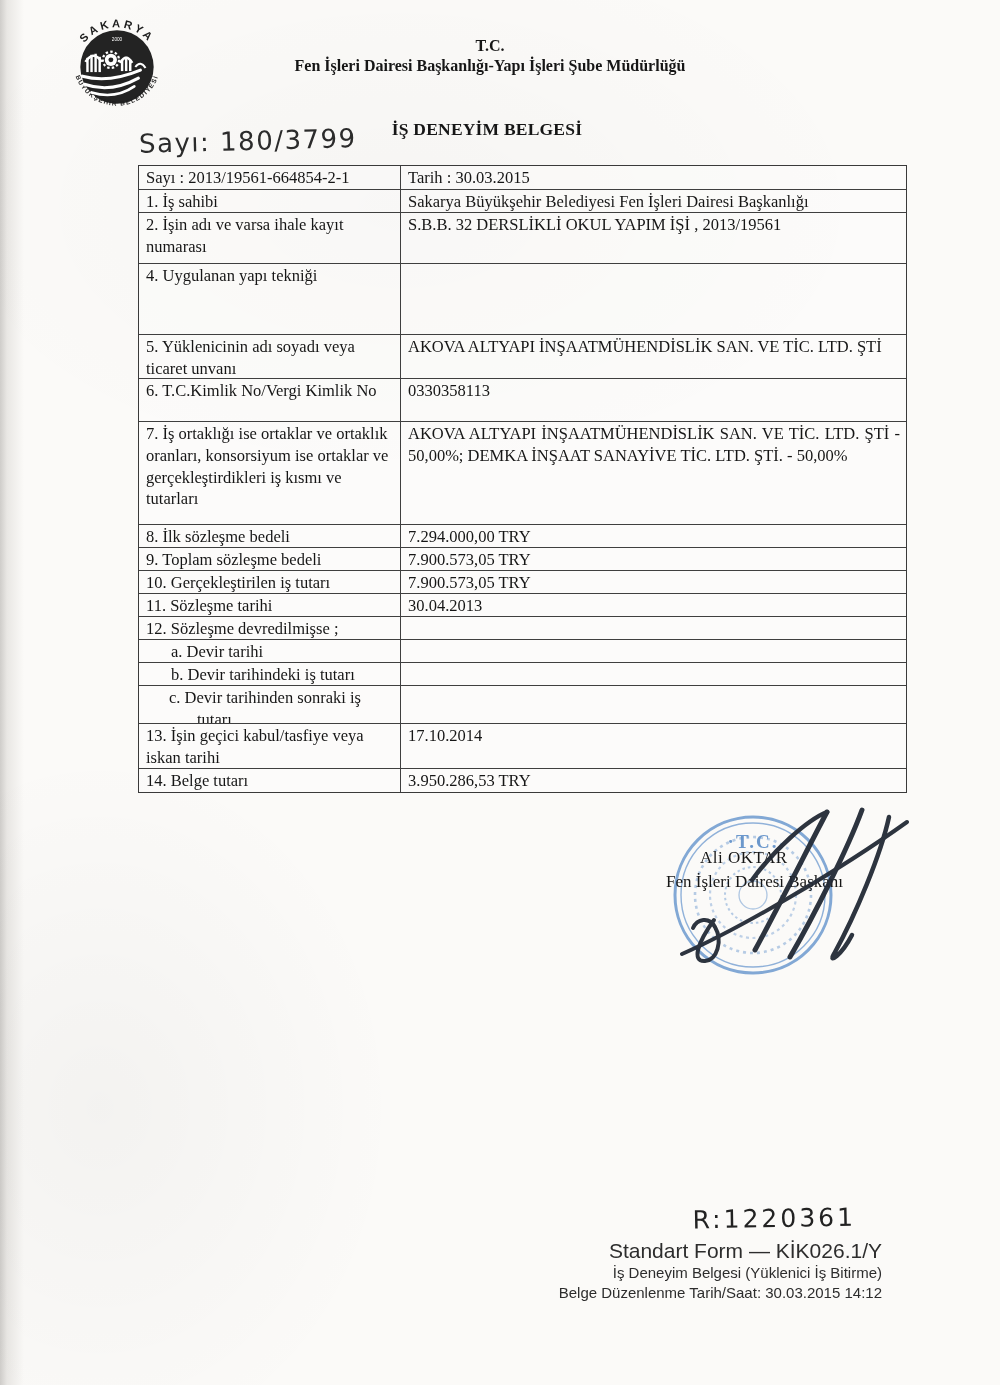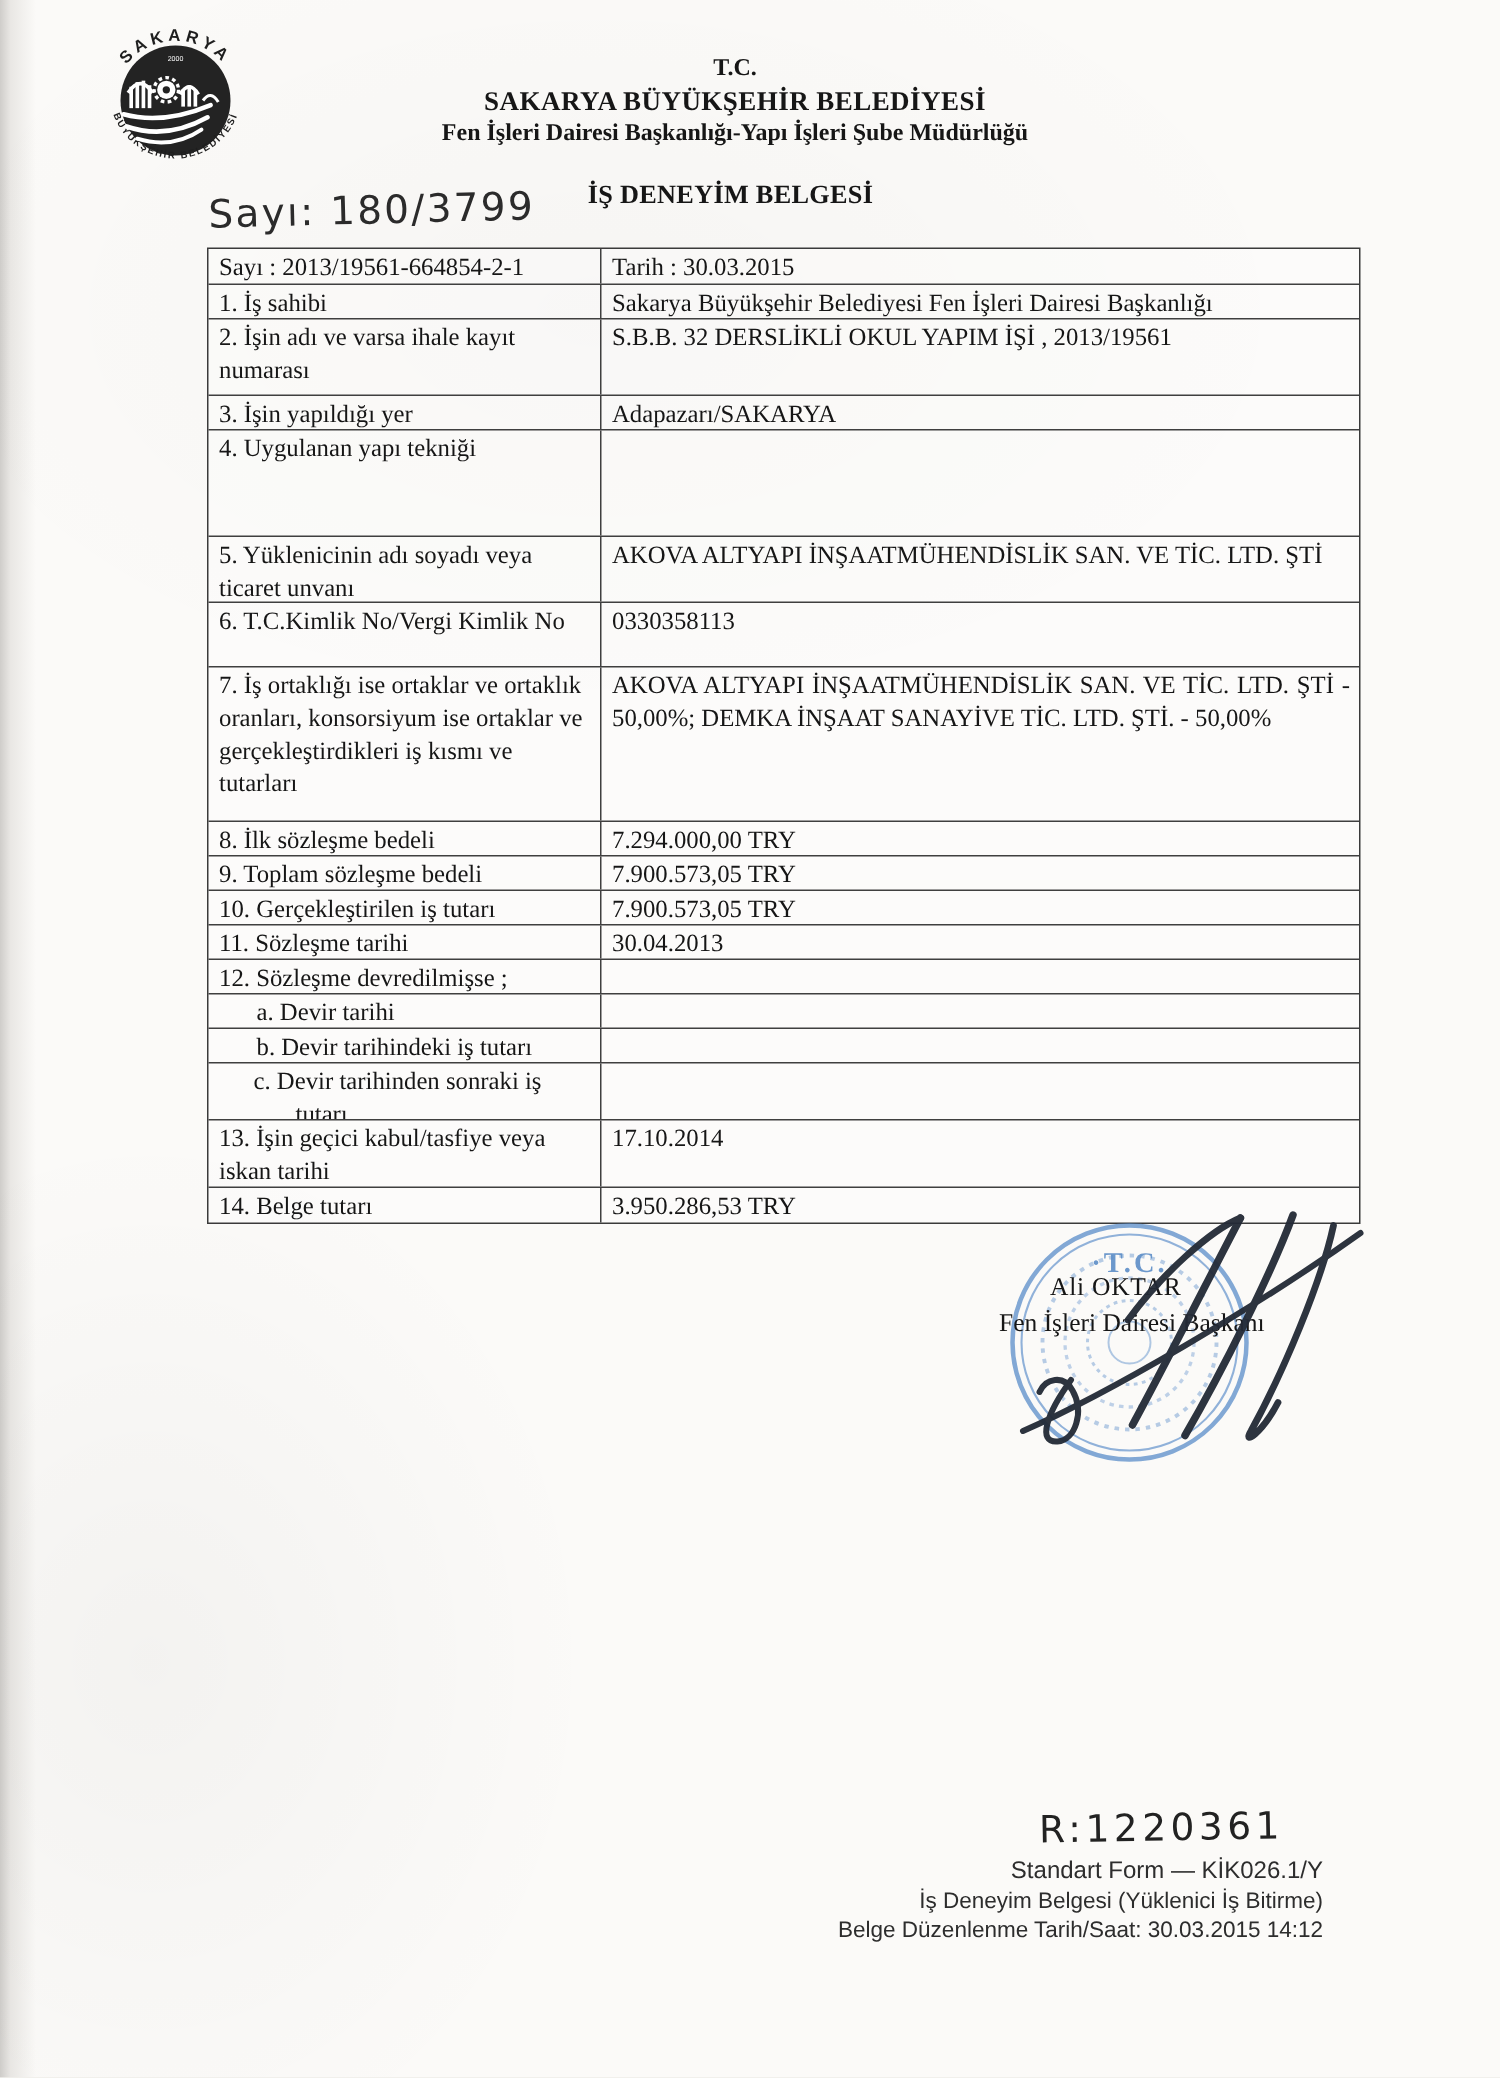--- a/index.html
+++ b/index.html
@@ -36,21 +36,21 @@
   .sig{position:absolute;left:652px;top:802px;width:270px;height:200px;}
   .sig .stamp{position:absolute;left:16px;top:8px;z-index:1;opacity:.9;}
   .sig .nm{position:absolute;left:48px;top:46px;z-index:2;font-size:17px;letter-spacing:.5px;}
   .sig .tt{position:absolute;left:14px;top:70px;z-index:2;font-size:17px;}
   .sig .ink{position:absolute;left:0;top:0;z-index:3;}
   
   .footer{position:absolute;right:118px;top:1206px;width:420px;text-align:right;
           font-family:"Liberation Sans", sans-serif;color:#2d2d2d;}
   .footer .ref{font-size:25px;letter-spacing:3px;margin:0 26px 4px 0;transform:rotate(-1deg);color:#222;}
   .footer .fl{font-size:15px;line-height:1.1;margin-top:3px;}
-  .footer .fl.b1{font-size:16px;}
+  .footer .fl.b1{font-size:21px;}
 </style>
 </head>
 <body>
 
 <div class="page">
 
   <svg style="position:absolute;left:62px;top:12px;" width="110" height="110" viewBox="0 0 108 108">
     <defs>
       <path id="ltop" d="M 13,56 A 41,41 0 0 1 95,56" fill="none"></path>
       <path id="lbot" d="M 11,49 A 43,43 0 0 0 97,49" fill="none"></path>
@@ -85,21 +85,20 @@
 
     <g stroke="#ffffff" fill="none" stroke-linecap="round">
       <path d="M20,63 Q46,70 77,57" stroke-width="3"></path>
       <path d="M22,71 Q48,80 75,65" stroke-width="3"></path>
       <path d="M29,79 Q52,86 71,73" stroke-width="2.6"></path>
     </g>
   </svg>
 
   <div class="hdr">
     <div class="l1">T.C.</div>
-    <div class="l2">SAKARYA BÜYÜKŞEHİR BELEDİYESİ</div>
     <div class="l3">Fen İşleri Dairesi Başkanlığı-Yapı İşleri Şube Müdürlüğü</div>
   </div>
 
   <div class="titleblock">
     <div class="t">İŞ DENEYİM BELGESİ</div>
   </div>
 
   <div class="hand hand-sayi">Sayı: 180/3799</div>
 
   <div class="doc-table">
@@ -107,24 +106,20 @@
       <div class="cl">Sayı : 2013/19561-664854-2-1</div>
       <div class="cr">Tarih : 30.03.2015</div>
     </div>
     <div class="t-row" style="height:23px">
       <div class="cl">1. İş sahibi</div>
       <div class="cr">Sakarya Büyükşehir Belediyesi Fen İşleri Dairesi Başkanlığı</div>
     </div>
     <div class="t-row" style="height:51px">
       <div class="cl">2. İşin adı ve varsa ihale kayıt numarası</div>
       <div class="cr">S.B.B. 32 DERSLİKLİ OKUL YAPIM İŞİ , 2013/19561</div>
-    </div>
-    <div class="t-row" style="height:23px">
-      <div class="cl">3. İşin yapıldığı yer</div>
-      <div class="cr">Adapazarı/SAKARYA</div>
     </div>
     <div class="t-row" style="height:71px">
       <div class="cl">4. Uygulanan yapı tekniği</div>
     </div>
     <div class="t-row" style="height:44px">
       <div class="cl">5. Yüklenicinin adı soyadı veya ticaret unvanı</div>
       <div class="cr">AKOVA ALTYAPI İNŞAATMÜHENDİSLİK SAN. VE TİC. LTD. ŞTİ</div>
     </div>
     <div class="t-row" style="height:43px">
       <div class="cl">6. T.C.Kimlik No/Vergi Kimlik No</div>

